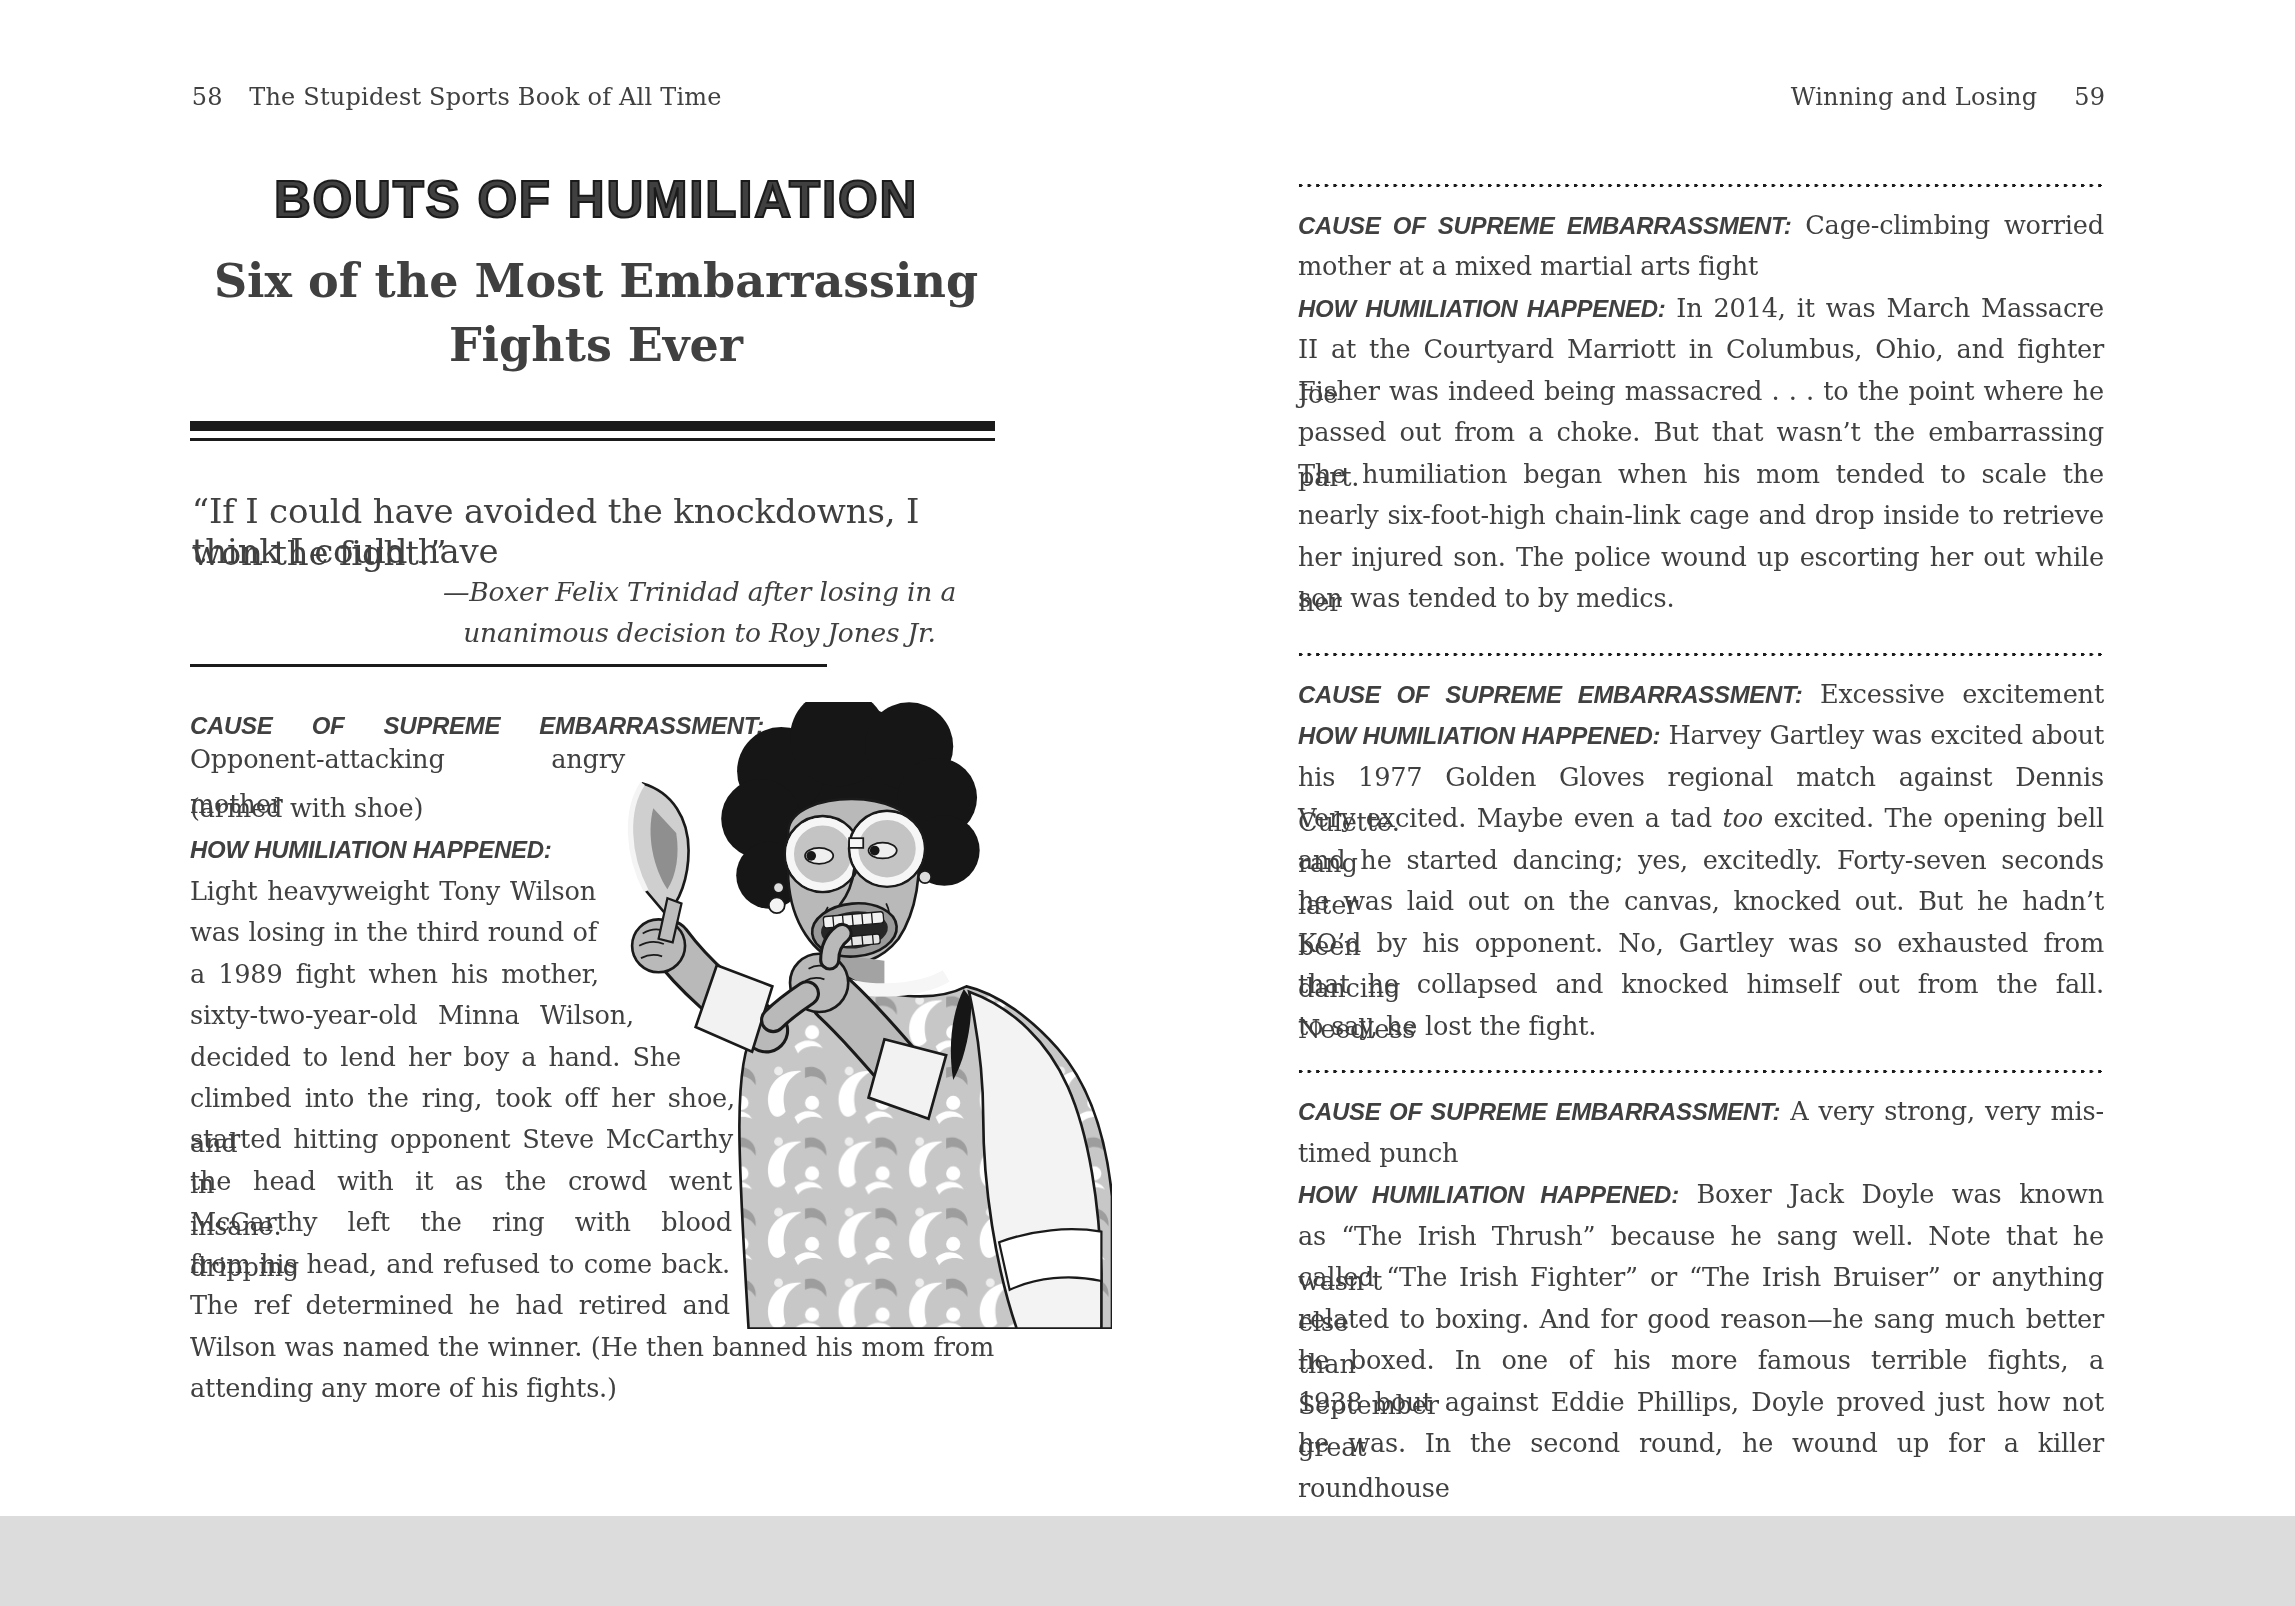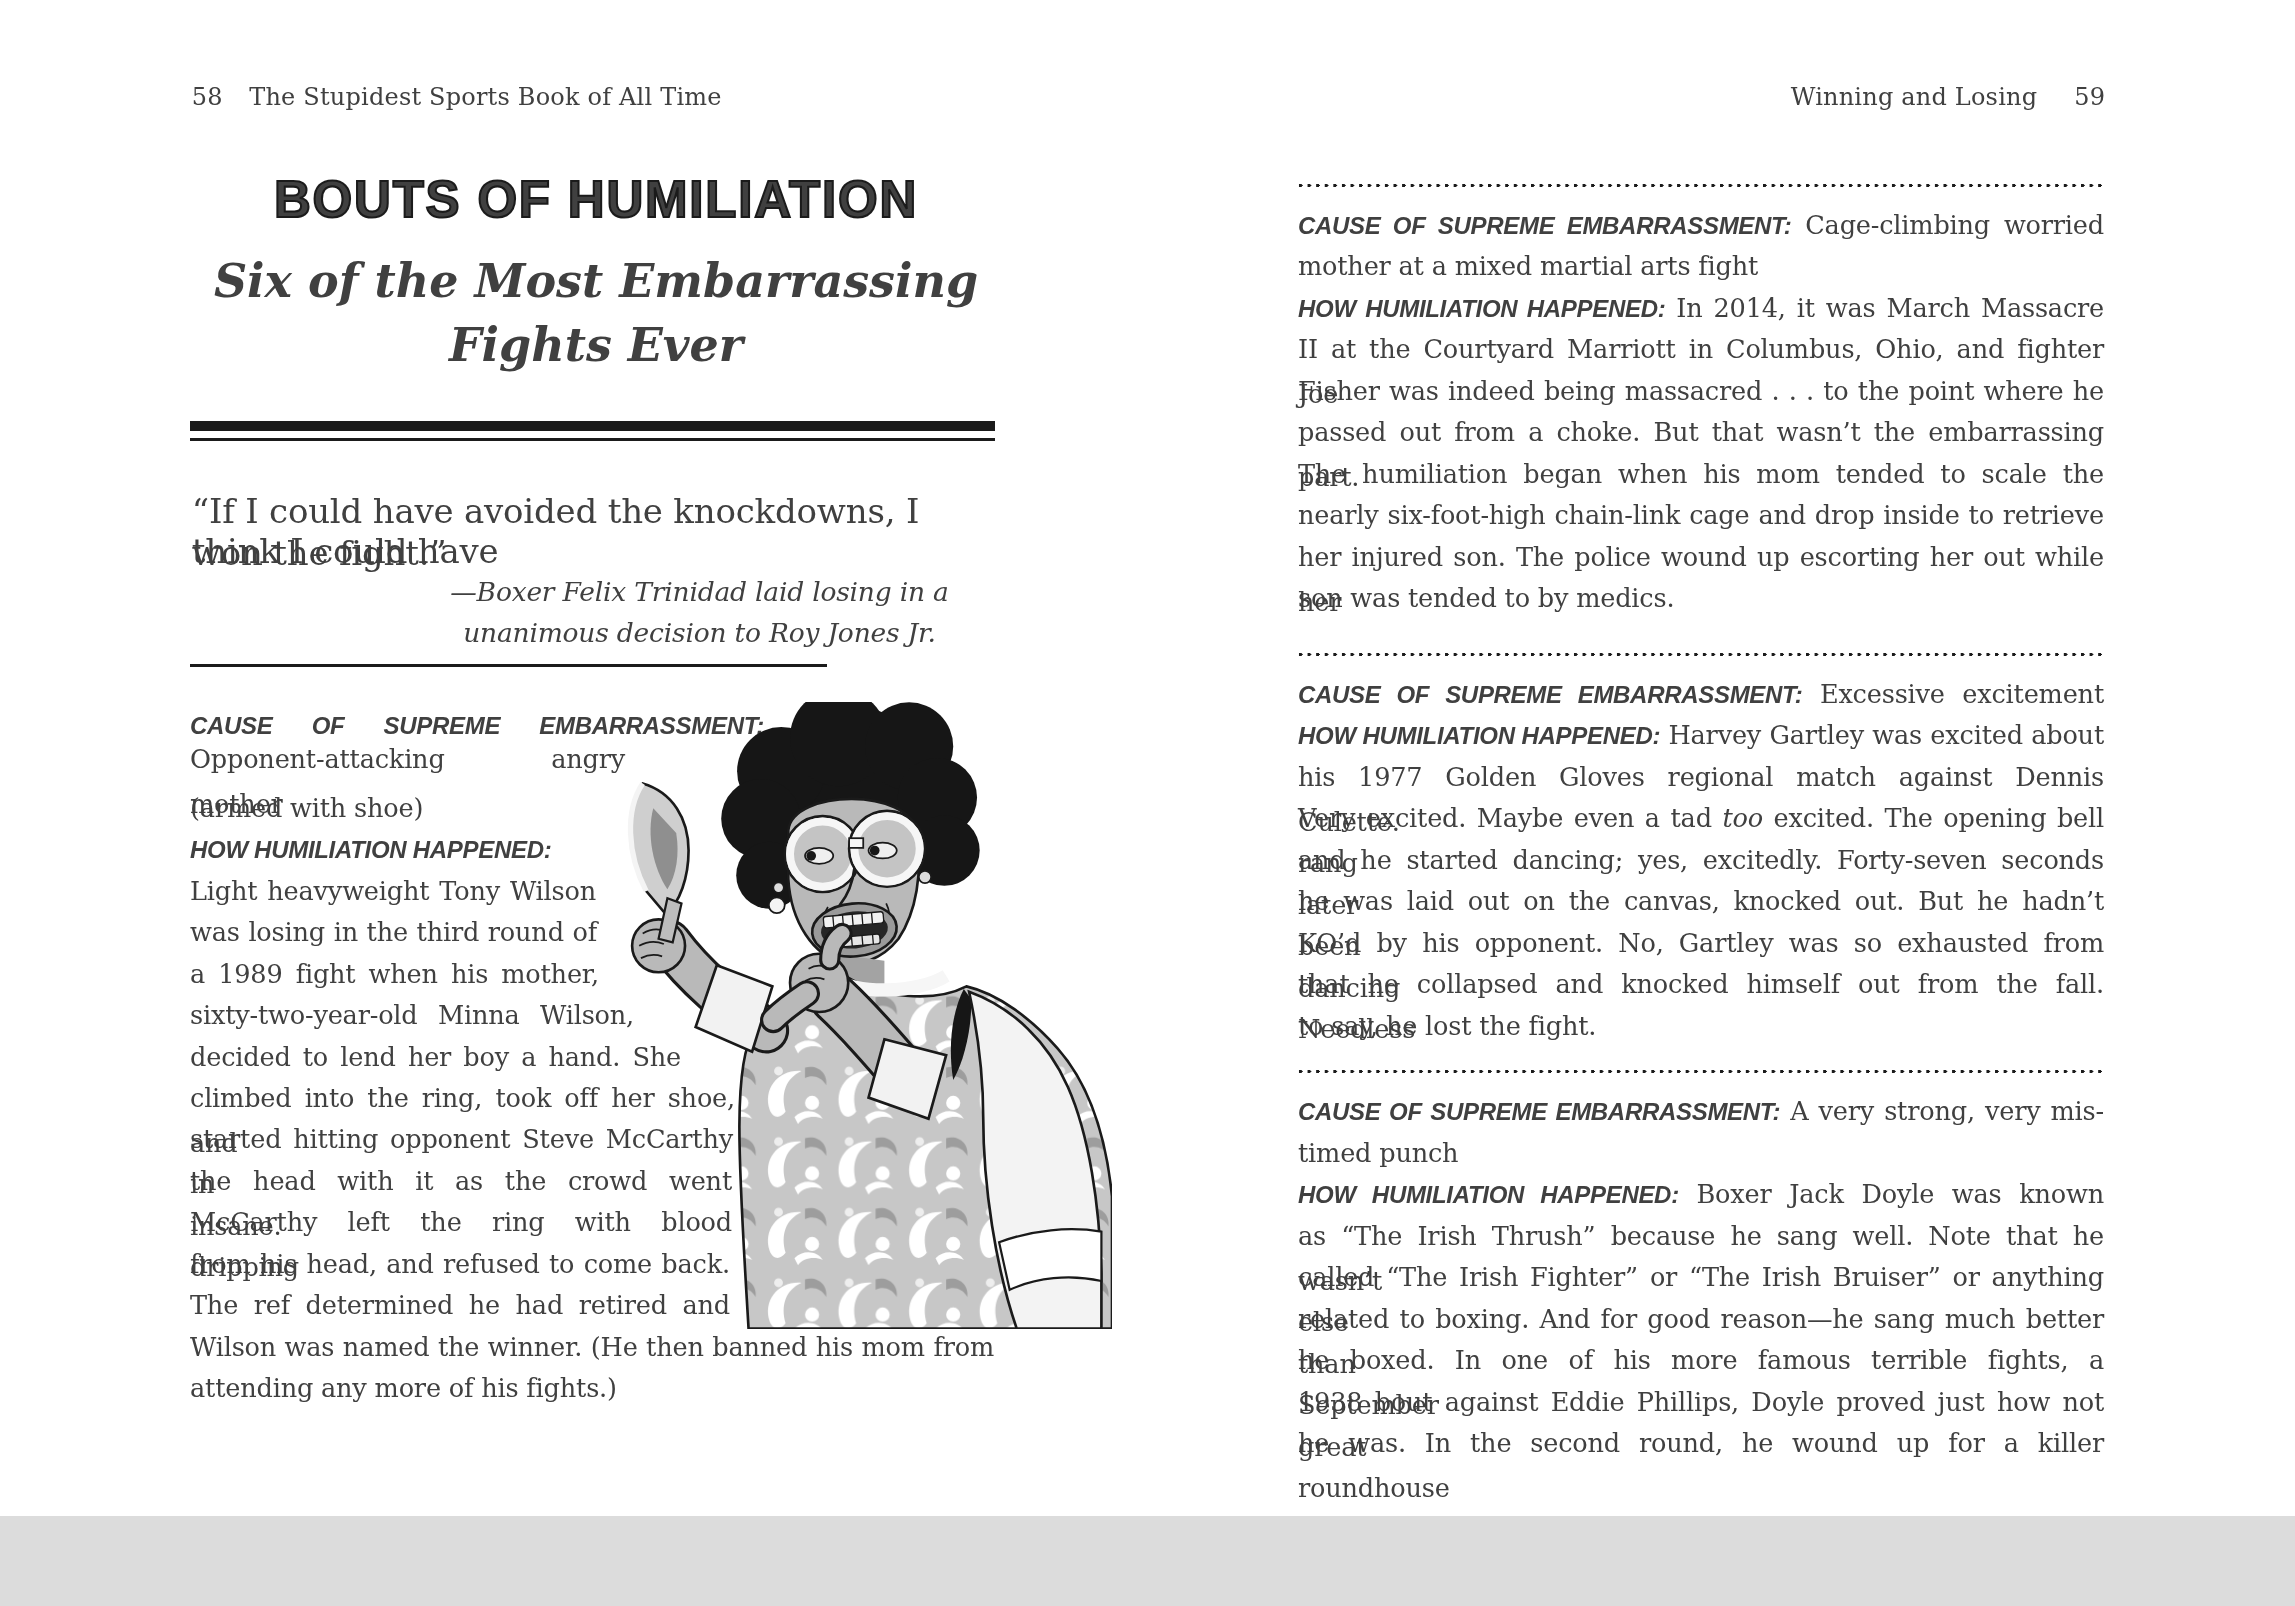--- a/index.html
+++ b/index.html
@@ -10,21 +10,21 @@
 
   .running-head{position:absolute;top:83px;display:flex;align-items:baseline;
     font-family:"DejaVu Serif",serif;font-size:24px;letter-spacing:0.2px;}
   #head-left{left:1.8px;gap:26.5px;}
   #head-right{right:1.8px;gap:37px;}
 
   .chapter-title{position:absolute;top:170px;left:0;width:100%;text-align:center;
     font-family:"Liberation Sans",sans-serif;font-weight:700;font-size:51px;letter-spacing:1.8px;
     -webkit-text-stroke:2.1px #1b1b1b;}
   .script-line{position:absolute;left:0;width:100%;text-align:center;
-    font-family:"DejaVu Serif",serif;font-style:italic;font-weight:700;font-size:46px;}
+    font-family:"DejaVu Serif",serif;font-weight:700;font-size:46px;}
   #script1{top:254px;}
   #script2{top:318px;}
 
   .rule{position:absolute;left:0;background:#1b1b1b;}
   #rule-thick{top:421px;width:805px;height:9.7px;}
   #rule-thin-under{top:438px;width:805px;height:2.6px;}
   #rule-body{top:664px;width:637px;height:2.6px;}
 
   .quote-line{position:absolute;left:1.8px;font-family:"DejaVu Serif",serif;font-size:34px;letter-spacing:-0.2px;}
   #quote1{top:491px;}
@@ -64,21 +64,21 @@
 
     <div class="chapter-title">BOUTS OF HUMILIATION</div>
     <div class="script-line" id="script1">Six of the Most Embarrassing</div>
     <div class="script-line" id="script2">Fights Ever</div>
 
     <div class="rule" id="rule-thick"></div>
     <div class="rule" id="rule-thin-under"></div>
 
     <div class="quote-line" id="quote1">“If I could have avoided the knockdowns, I think I could have</div>
     <div class="quote-line" id="quote2">won the fight.”</div>
-    <div class="attr-line" id="attr1">—Boxer Felix Trinidad laid losing in a</div>
+    <div class="attr-line" id="attr1">—Boxer Felix Trinidad after losing in a</div>
     <div class="attr-line" id="attr2">unanimous decision to Roy Jones Jr.</div>
 
     <div class="rule" id="rule-body"></div>
 
     <div id="left-body">
         <div class="line aj" style="top: 705px; width: 574px;"><span class="run-label">CAUSE OF SUPREME EMBARRASSMENT:</span></div>
         <div class="line aj" style="top: 739px; width: 435px;"><span class="run-serif">Opponent-attacking angry mother</span></div>
         <div class="line al" style="top: 788px; width: 435px;"><span class="run-serif">(armed with shoe)</span></div>
         <div class="line al" style="top: 829px; width: 409px;"><span class="run-label">HOW HUMILIATION HAPPENED:</span></div>
         <div class="line aj" style="top: 871px; width: 406px;"><span class="run-serif">Light heavyweight Tony Wilson</span></div>

